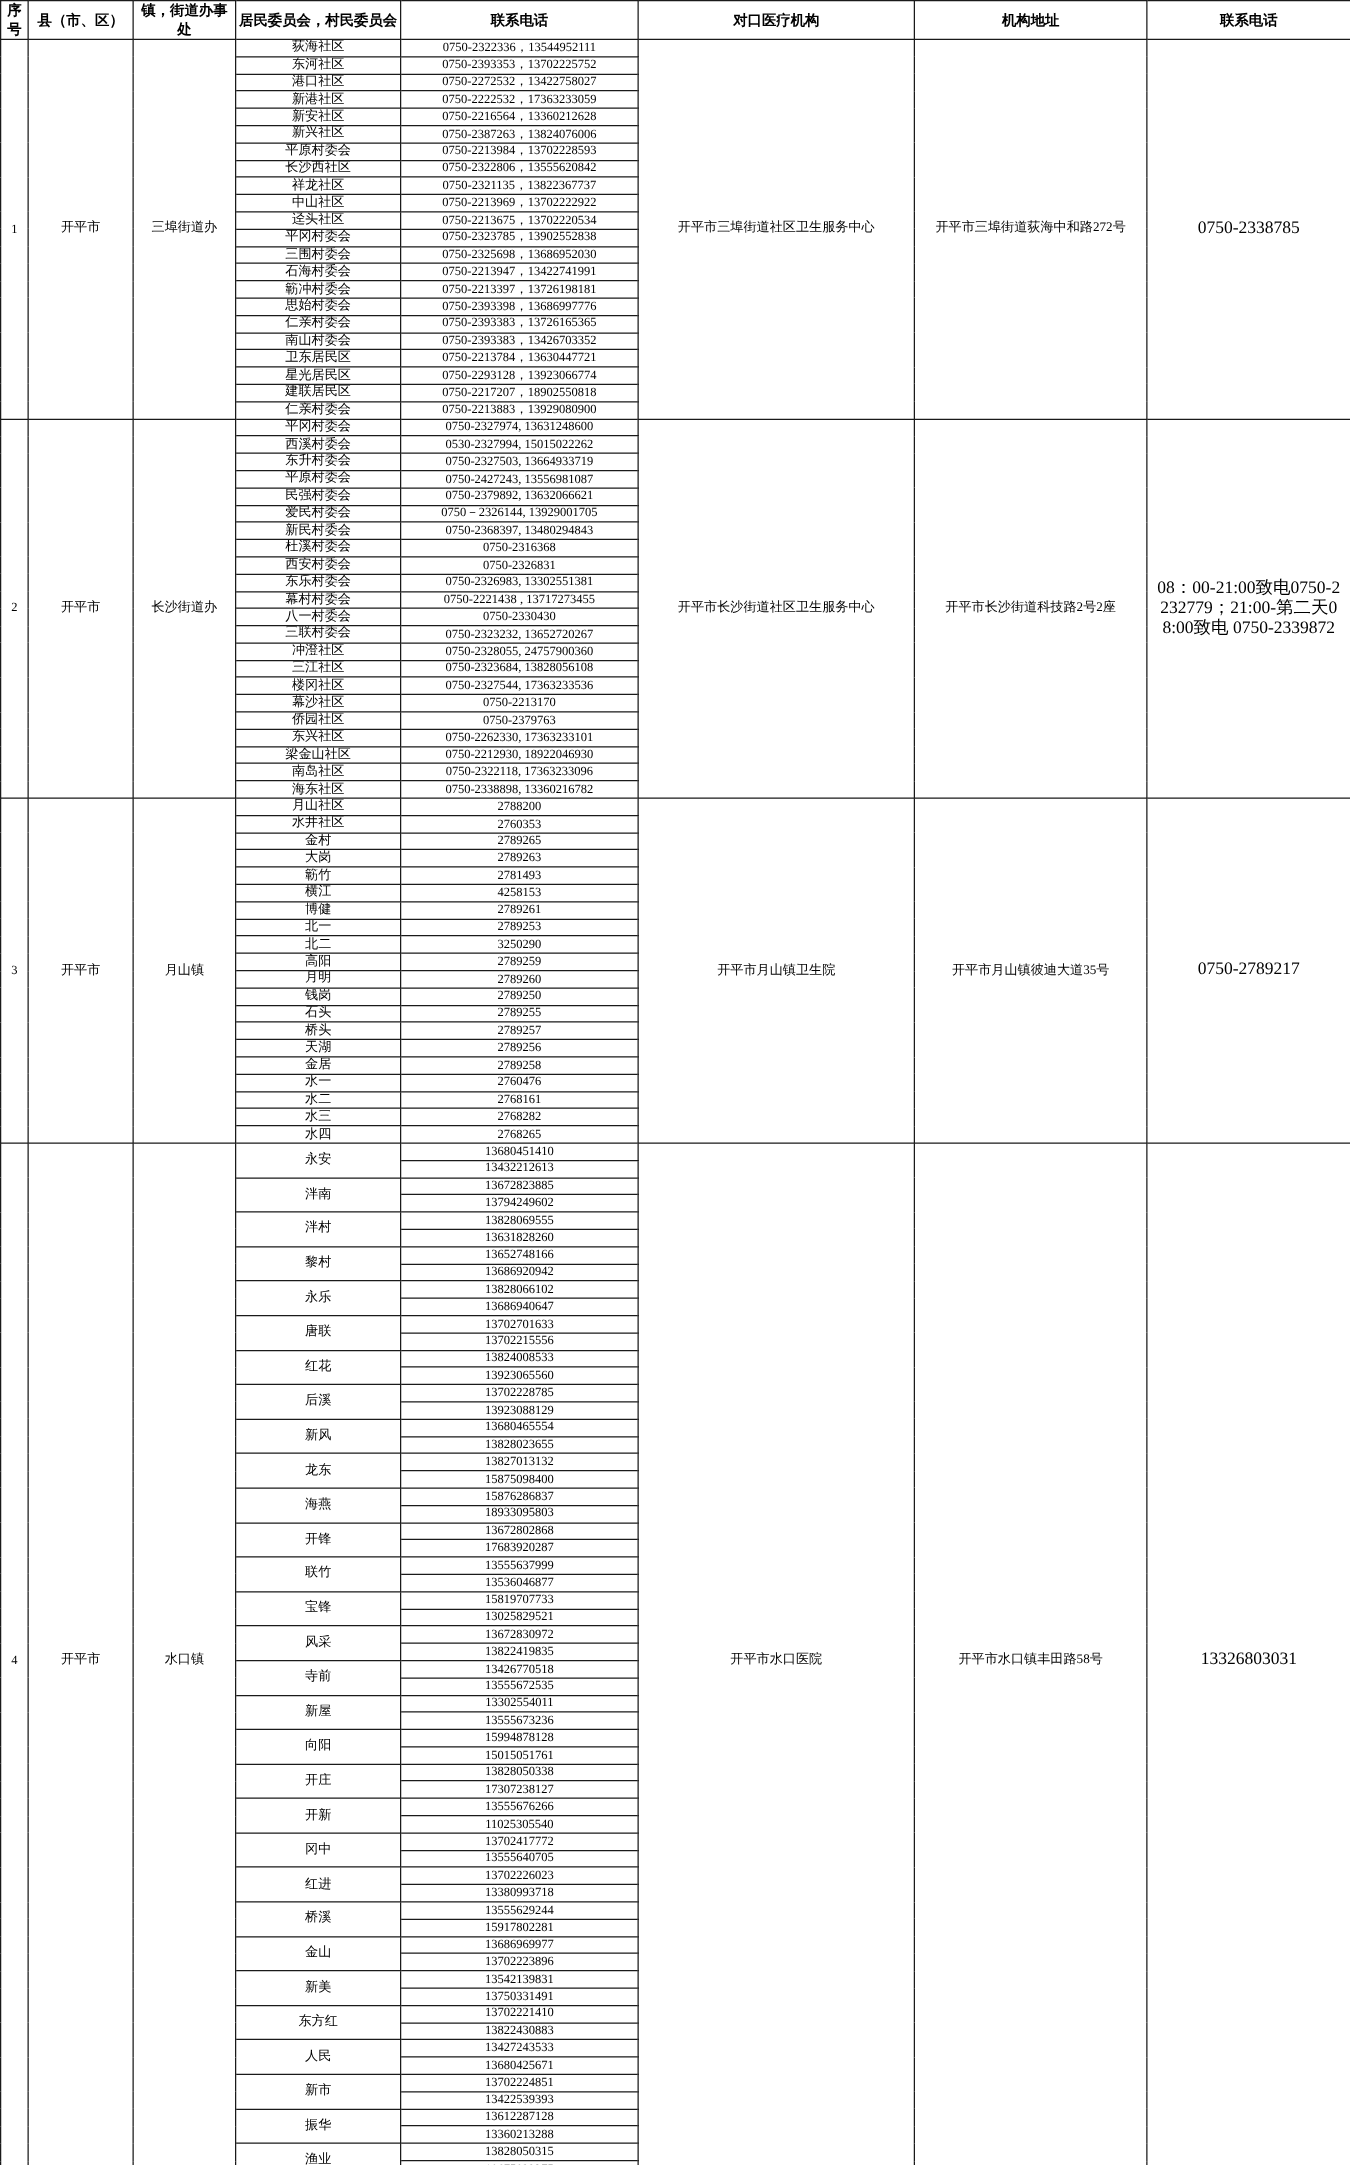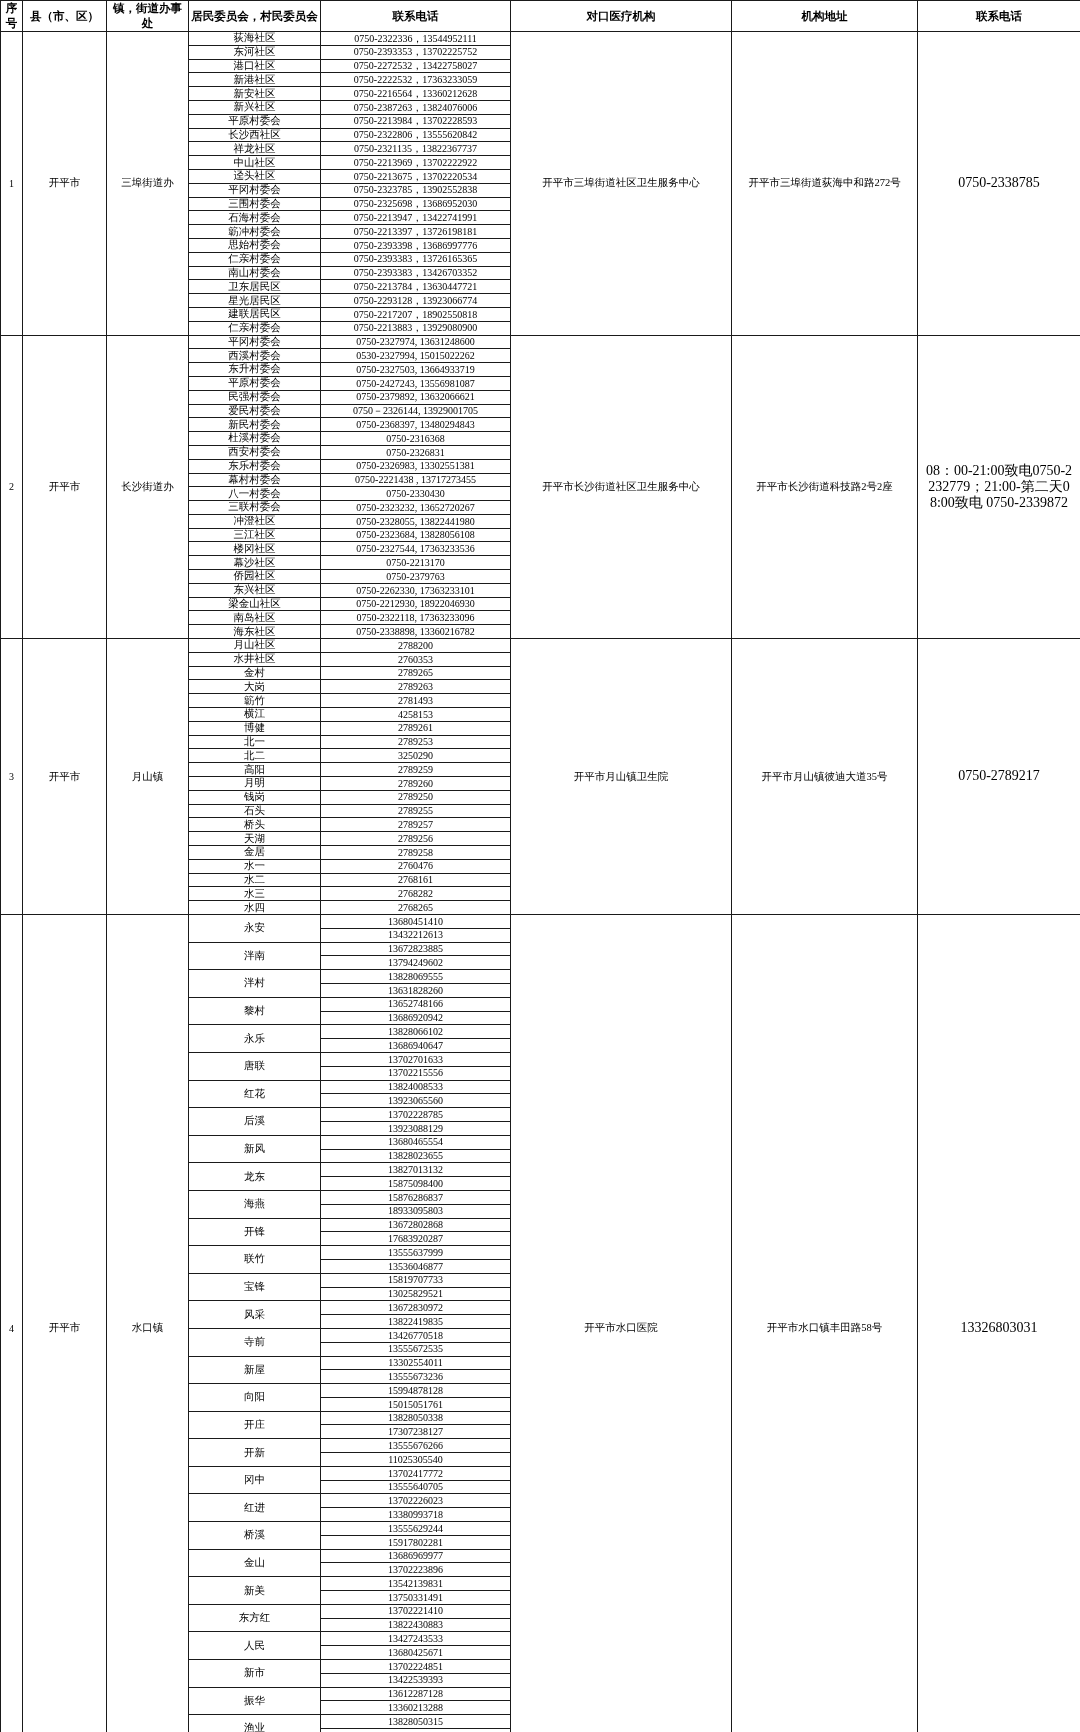--- a/index.html
+++ b/index.html
@@ -190,21 +190,21 @@
       <tr>
         <td class="committee">八一村委会</td>
         <td class="phone">0750-2330430</td>
       </tr>
       <tr>
         <td class="committee">三联村委会</td>
         <td class="phone">0750-2323232, 13652720267</td>
       </tr>
       <tr>
         <td class="committee">冲澄社区</td>
-        <td class="phone">0750-2328055, 13822441980</td>
+        <td class="phone">0750-2328055, 24757900360</td>
       </tr>
       <tr>
         <td class="committee">三江社区</td>
         <td class="phone">0750-2323684, 13828056108</td>
       </tr>
       <tr>
         <td class="committee">楼冈社区</td>
         <td class="phone">0750-2327544, 17363233536</td>
       </tr>
       <tr>

